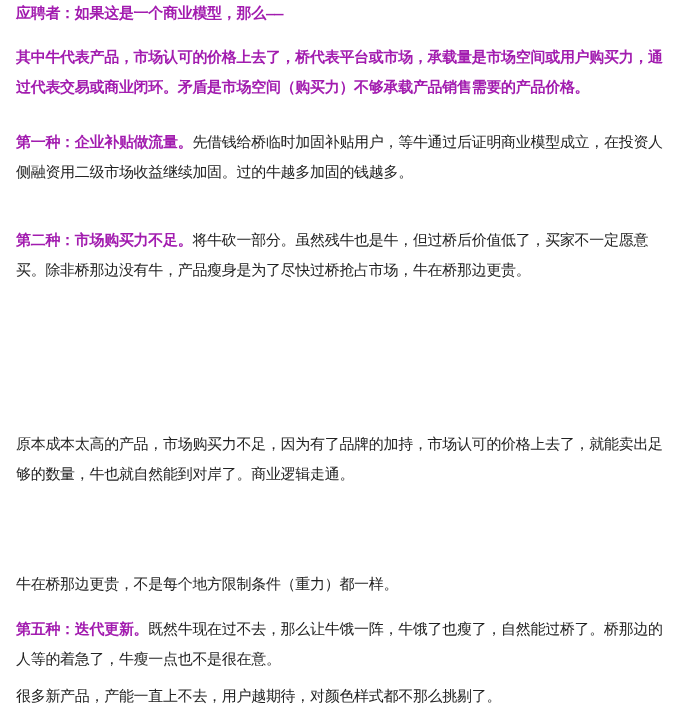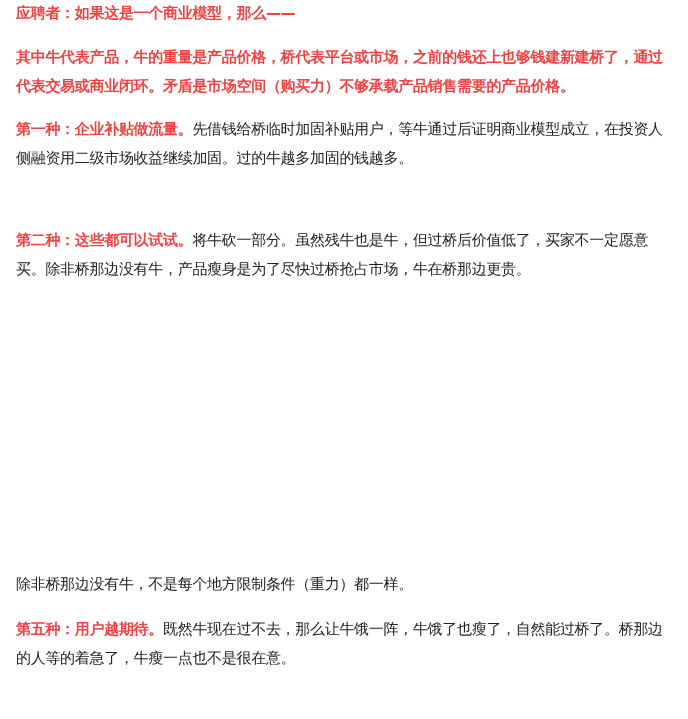--- a/index.html
+++ b/index.html
@@ -7,36 +7,38 @@
     width: 688px; height: 719px; overflow: hidden;
     font-family: "DejaVu Sans", "Liberation Sans", sans-serif;
     color: #222222;
   }
   .doc { position: relative; width: 688px; height: 719px; }
   .para {
     position: absolute; left: 16px; width: 658px;
     font-size: 15px; line-height: 29px; margin: 0;
     letter-spacing: -0.3px;
   }
-  .b { font-weight: bold; color: #ef4444; }
+  .b { font-weight: bold; color: #a21caf; font-family: Liberation Mono, monospace; }
 </style>
 </head>
 <body>
 
 <div class="doc">
   <p class="para" style="top:-1px"><span class="b">应聘者：如果这是一个商业模型，那么——</span><span></span></p>
 
-  <p class="para" style="top:43px"><span class="b">其中牛代表产品，牛的重量是产品价格，桥代表平台或市场，之前的钱还上也够钱建新建桥了，通过代表交易或商业闭环。矛盾是市场空间（购买力）不够承载产品销售需要的产品价格。</span><span></span></p>
+  <p class="para" style="top:43px"><span class="b">其中牛代表产品，市场认可的价格上去了，桥代表平台或市场，承载量是市场空间或用户购买力，通过代表交易或商业闭环。矛盾是市场空间（购买力）不够承载产品销售需要的产品价格。</span><span></span></p>
 
-  <p class="para" style="top:115px"><span class="b">第一种：企业补贴做流量。</span><span>先借钱给桥临时加固补贴用户，等牛通过后证明商业模型成立，在投资人侧融资用二级市场收益继续加固。过的牛越多加固的钱越多。</span></p>
+  <p class="para" style="top:128px"><span class="b">第一种：企业补贴做流量。</span><span>先借钱给桥临时加固补贴用户，等牛通过后证明商业模型成立，在投资人侧融资用二级市场收益继续加固。过的牛越多加固的钱越多。</span></p>
 
 
-  <p class="para" style="top:226px"><span class="b">第二种：这些都可以试试。</span><span>将牛砍一部分。虽然残牛也是牛，但过桥后价值低了，买家不一定愿意买。除非桥那边没有牛，产品瘦身是为了尽快过桥抢占市场，牛在桥那边更贵。</span></p>
+  <p class="para" style="top:226px"><span class="b">第二种：市场购买力不足。</span><span>将牛砍一部分。虽然残牛也是牛，但过桥后价值低了，买家不一定愿意买。除非桥那边没有牛，产品瘦身是为了尽快过桥抢占市场，牛在桥那边更贵。</span></p>
 
 
 
+  <p class="para" style="top:430px"><span class="b"></span><span>原本成本太高的产品，市场购买力不足，因为有了品牌的加持，市场认可的价格上去了，就能卖出足够的数量，牛也就自然能到对岸了。商业逻辑走通。</span></p>
 
 
-  <p class="para" style="top:570px"><span class="b"></span><span>除非桥那边没有牛，不是每个地方限制条件（重力）都一样。</span></p>
+  <p class="para" style="top:570px"><span class="b"></span><span>牛在桥那边更贵，不是每个地方限制条件（重力）都一样。</span></p>
 
-  <p class="para" style="top:615px"><span class="b">第五种：用户越期待。</span><span>既然牛现在过不去，那么让牛饿一阵，牛饿了也瘦了，自然能过桥了。桥那边的人等的着急了，牛瘦一点也不是很在意。</span></p>
+  <p class="para" style="top:615px"><span class="b">第五种：迭代更新。</span><span>既然牛现在过不去，那么让牛饿一阵，牛饿了也瘦了，自然能过桥了。桥那边的人等的着急了，牛瘦一点也不是很在意。</span></p>
 
+  <p class="para" style="top:682px"><span class="b"></span><span>很多新产品，产能一直上不去，用户越期待，对颜色样式都不那么挑剔了。</span></p>
 </div>
 
 </body></html>

